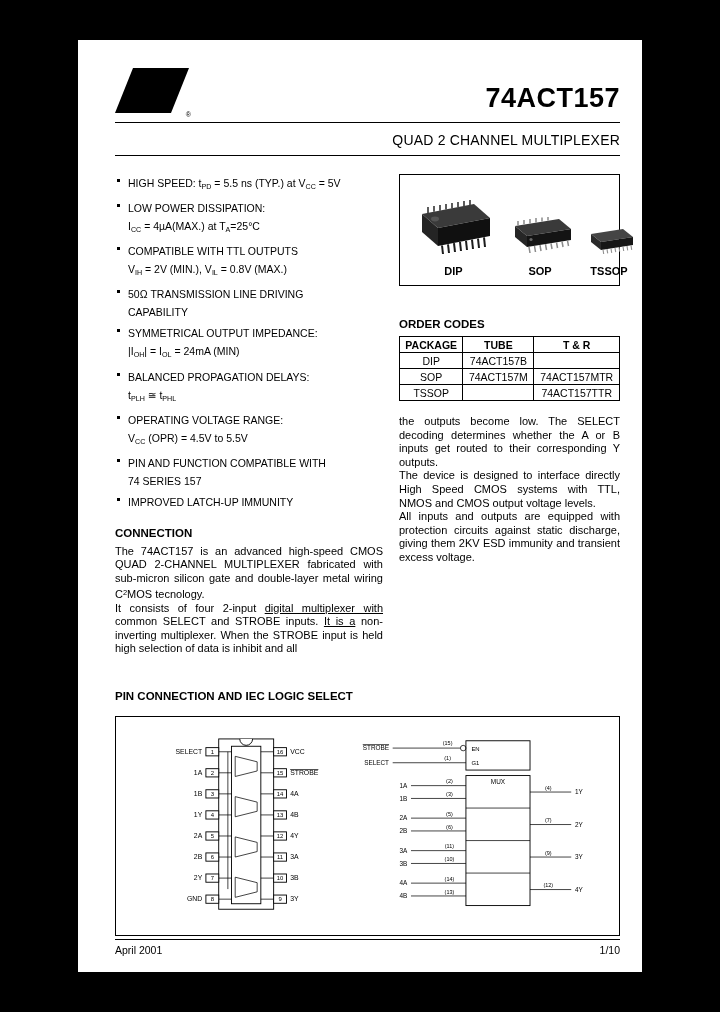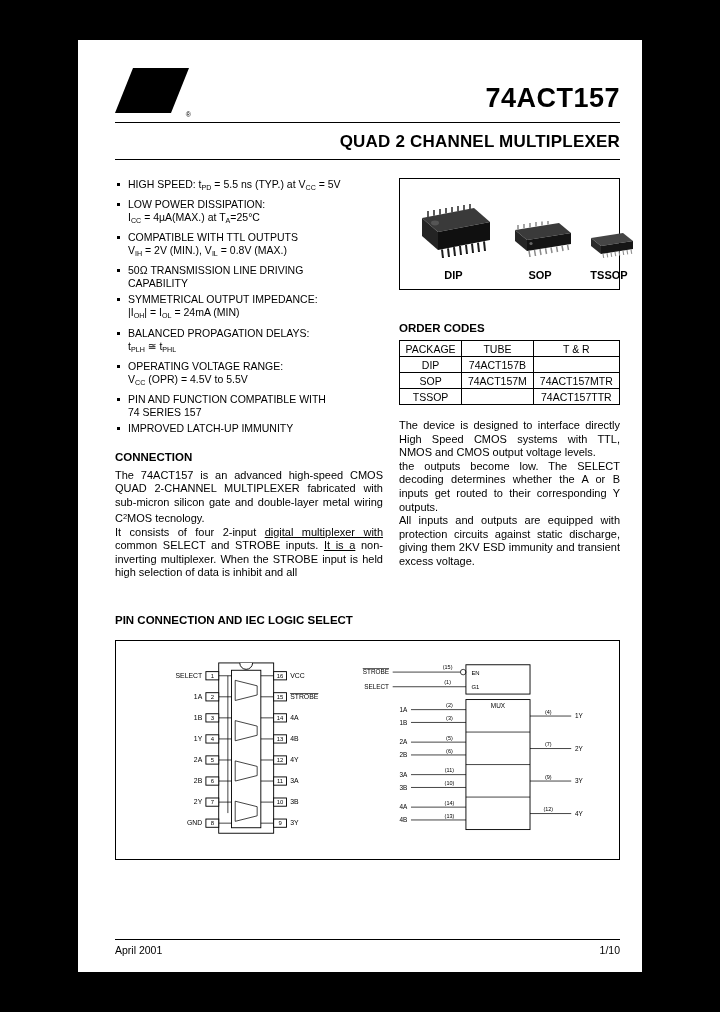--- a/index.html
+++ b/index.html
@@ -9,42 +9,42 @@
     width:564px; height:932px; background:#fff; margin:40px auto;
     padding:24px 22px 14px 37px; display:flex; flex-direction:column;
     position:relative;
   }
   
   .hdr { display:flex; justify-content:space-between; align-items:flex-end; height:52px; }
   .logo-wrap { position:relative; width:78px; height:50px; }
   .logo-wrap .reg { position:absolute; right:2px; bottom:-2px; font-size:7px; }
   .part-number { font-size:27px; font-weight:bold; letter-spacing:0.5px; padding-bottom:2px; }
   .rule { border:0; border-top:1.5px solid #000; margin-top:6px; }
-  .doc-title { text-align:right; font-size:17px; font-weight:bold; margin:9px 0 7px; letter-spacing:0.2px; }
+  .doc-title { text-align:right; font-size:14px; font-weight:normal; margin:9px 0 7px; letter-spacing:0.2px; }
   
   .columns { display:flex; gap:16px; margin-top:18px; }
   .col-left { width:268px; flex:none; }
   .col-right { flex:1; min-width:0; }
-  .features { list-style:none; font-size:10.5px; line-height:13px; }
+  .features { list-style:none; font-size:10.5px; line-height:18px; }
   .features li { position:relative; padding-left:13px; margin-bottom:3px; }
   .features li::before { content:""; position:absolute; left:2px; top:5px; width:3px; height:3px; background:#000; }
   sub { font-size:0.68em; vertical-align:-0.3em; }
   sup { font-size:0.68em; vertical-align:0.45em; }
   .section-heading { font-size:11.5px; font-weight:bold; margin:16px 0 6px; }
   .body-text p { font-size:11px; line-height:13.6px; text-align:justify; }
   
   .package-box { border:1px solid #000; height:112px; display:flex; align-items:flex-end;
     justify-content:space-around; padding:10px 6px 8px; }
   .package-cell { display:flex; flex-direction:column; align-items:center; }
   .package-label { font-size:11px; font-weight:bold; margin-top:5px; }
   
   .order-title { margin-top:32px; }
   table.order-codes { width:100%; border-collapse:collapse; font-size:10.5px; margin-top:6px; }
   table.order-codes th, table.order-codes td { border:1px solid #000; height:16px; text-align:center; padding:1px 4px; }
-  table.order-codes th { font-weight:normal; }
+  table.order-codes th { font-weight:bold; }
   .right-text { margin-top:14px; }
   
   .pin-heading { margin-top:34px; }
   .pin-box { border:1px solid #000; margin-top:8px; padding:8px 2px 6px; }
   svg text { font-family:"Liberation Sans", sans-serif; fill:#000; }
   .overline { text-decoration:overline; }
   
   .ftr { margin-top:auto; }
   .ftr-rule { border:0; border-top:1px solid #000; margin-bottom:4px; }
   .ftr-row { display:flex; justify-content:space-between; font-size:10.5px; padding-bottom:2px; }
@@ -188,22 +188,22 @@
           </tr>
           <tr>
             <td>TSSOP</td>
             <td></td>
             <td>74ACT157TTR</td>
           </tr>
         </tbody>
       </table>
 
       <div class="body-text right-text">
+        <p>the outputs become low. The SELECT decoding determines whether the A or B inputs get routed to their corresponding Y outputs.</p>
         <p>The device is designed to interface directly High Speed CMOS systems with TTL, NMOS and CMOS output voltage levels.</p>
-        <p>the outputs become low. The SELECT decoding determines whether the A or B inputs get routed to their corresponding Y outputs.</p>
         <p>All inputs and outputs are equipped with protection circuits against static discharge, giving them 2KV ESD immunity and transient excess voltage.</p>
       </div>
     </div>
   </div>
 
   <h3 class="section-heading pin-heading">PIN CONNECTION AND IEC LOGIC SELECT</h3>
   <div class="pin-box">
     <svg width="100%" height="200" viewBox="0 0 545 200">
 
       <g stroke="#000" stroke-width="1" fill="none">

